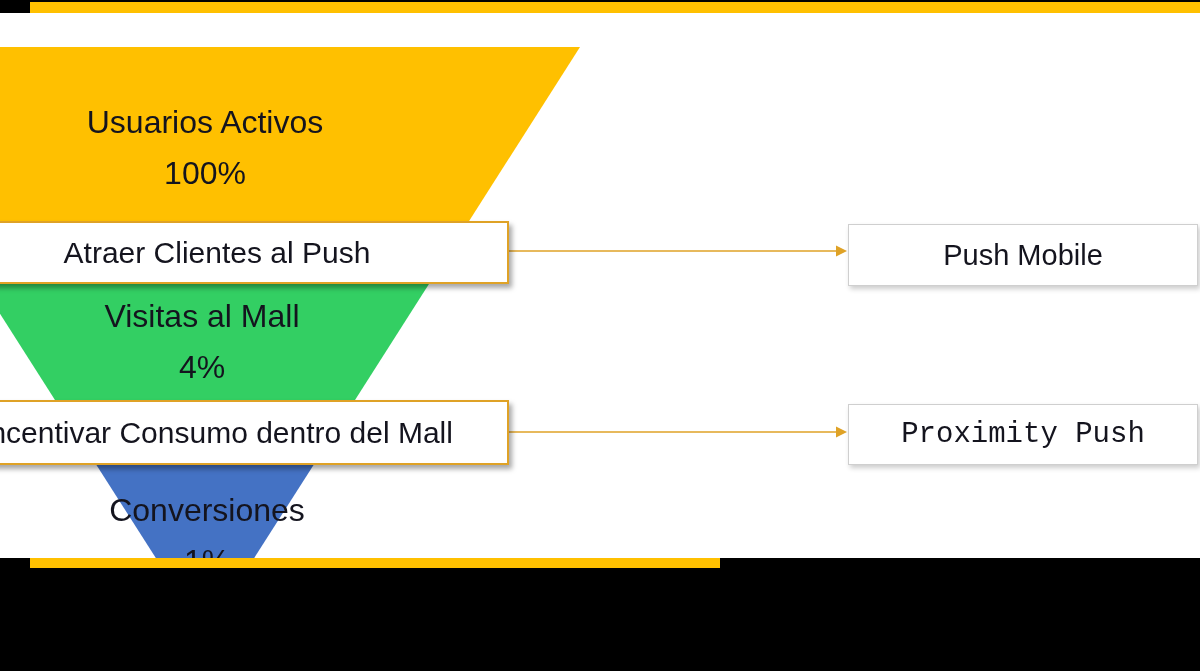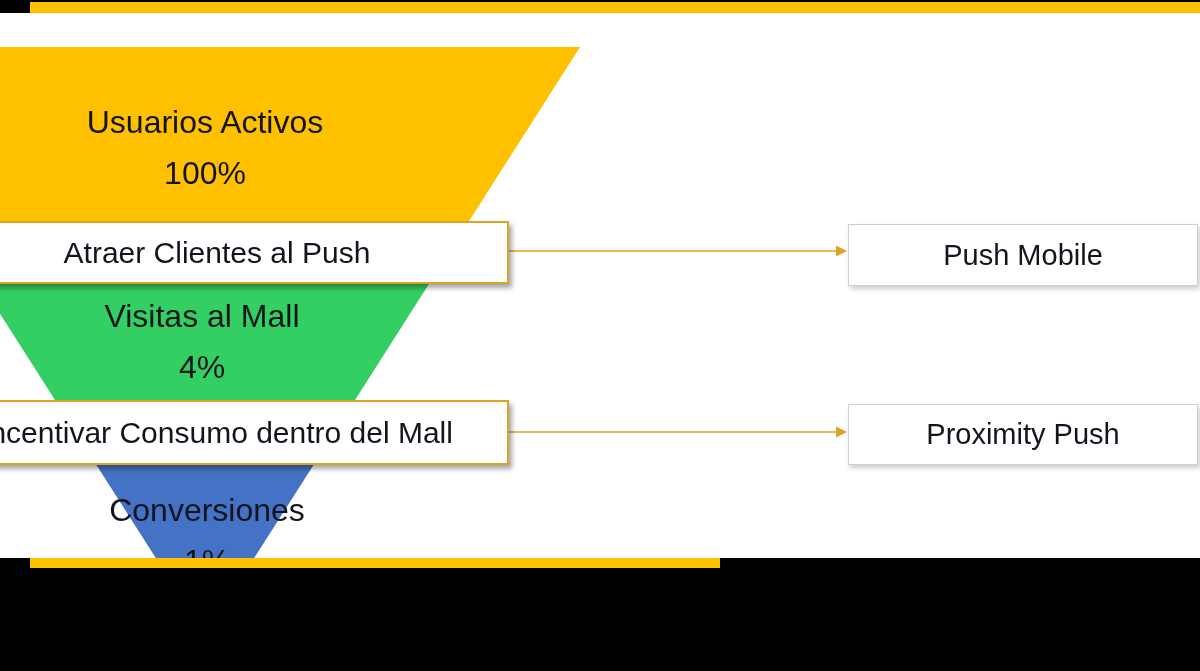--- a/index.html
+++ b/index.html
@@ -72,20 +72,20 @@
   <div class="callout callout-1" style="border-color: rgb(223, 162, 38);">
     <span>Atraer Clientes al Push</span>
   </div>
   <div class="callout callout-2" style="border-color: rgb(223, 162, 38);">
     <span>Incentivar Consumo dentro del Mall</span>
   </div>
 
   <div class="target target-1" style="border-color: rgb(207, 207, 207);">
     <span>Push Mobile</span>
   </div>
-  <div class="target target-2" style="border-color: rgb(207, 207, 207);">
+  <div class="target target-2" style="border-color: rgb(207, 207, 207); font-family: Liberation Mono, monospace;">
     <span>Proximity Push</span>
   </div>
 
   <div class="bar-bottom"></div>
   <div class="ribbon-bottom" style="background: rgb(255, 192, 0);"></div>
 
 </div>
 
 </body></html>

